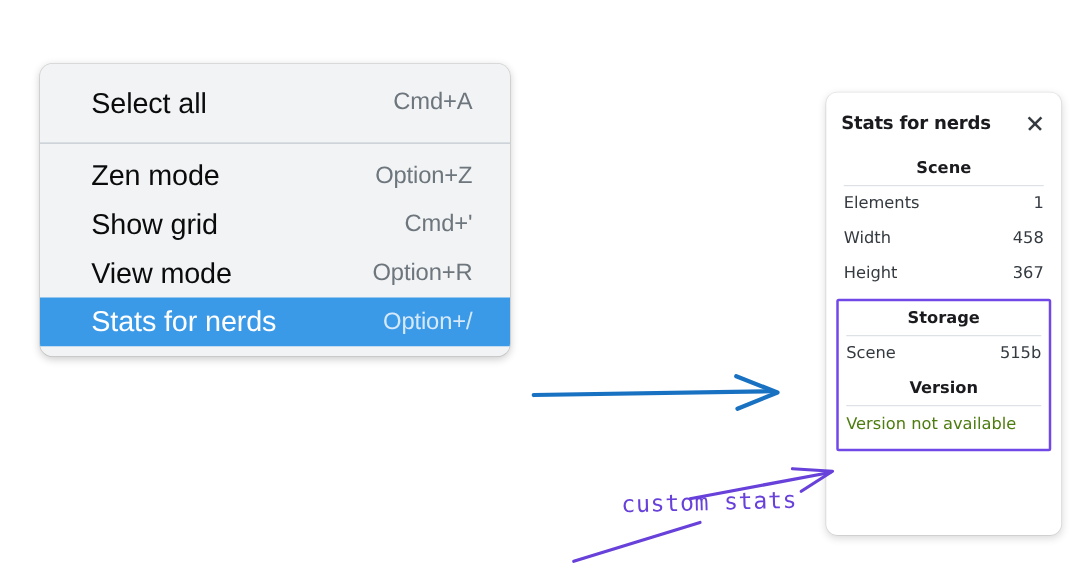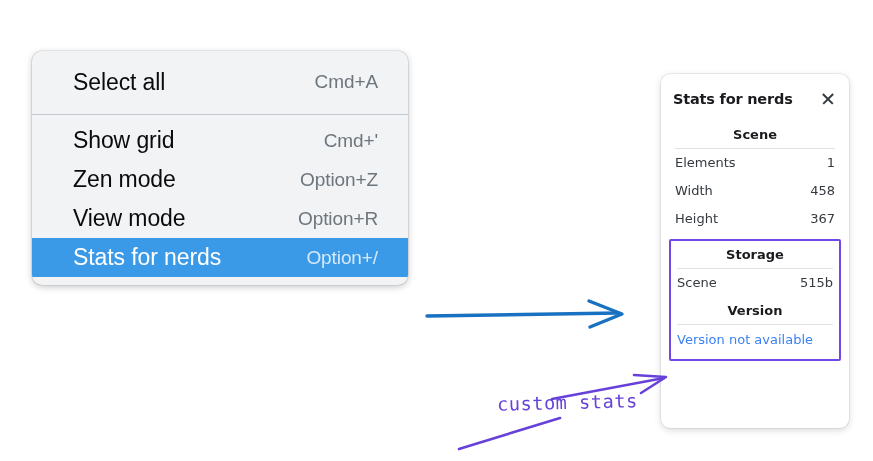--- a/index.html
+++ b/index.html
@@ -130,21 +130,21 @@
     align-items: center;
     justify-content: space-between;
     font-size: 13px;
     color: #343a40;
     padding: 4px 2px 4px 2px;
     line-height: 20px;
   }
   .sp-row .sp-val { font-variant-numeric: tabular-nums; }
   .sp-note {
     font-size: 13px;
-    color: #3b82f6;
+    color: #4d7c0f;
     padding: 5px 2px;
     line-height: 20px;
     white-space: nowrap;
   }
 
   
   #custom-stats-box {
     border: 2px solid #7048e8;
     border-radius: 2px;
     margin: 6px -4px 16px -4px;
@@ -180,26 +180,26 @@
     <div class="menu-item">
       <span class="mi-label">Select all</span>
       <span class="mi-shortcut">Cmd+A</span>
     </div>
   </div>
 
   <div class="menu-separator"></div>
 
   <div class="menu-group">
     <div class="menu-item">
+      <span class="mi-label">Zen mode</span>
+      <span class="mi-shortcut">Option+Z</span>
+    </div>
+    <div class="menu-item">
       <span class="mi-label">Show grid</span>
       <span class="mi-shortcut">Cmd+'</span>
-    </div>
-    <div class="menu-item">
-      <span class="mi-label">Zen mode</span>
-      <span class="mi-shortcut">Option+Z</span>
     </div>
     <div class="menu-item">
       <span class="mi-label">View mode</span>
       <span class="mi-shortcut">Option+R</span>
     </div>
     <div class="menu-item is-selected">
       <span class="mi-label">Stats for nerds</span>
       <span class="mi-shortcut">Option+/</span>
     </div>
   </div>

